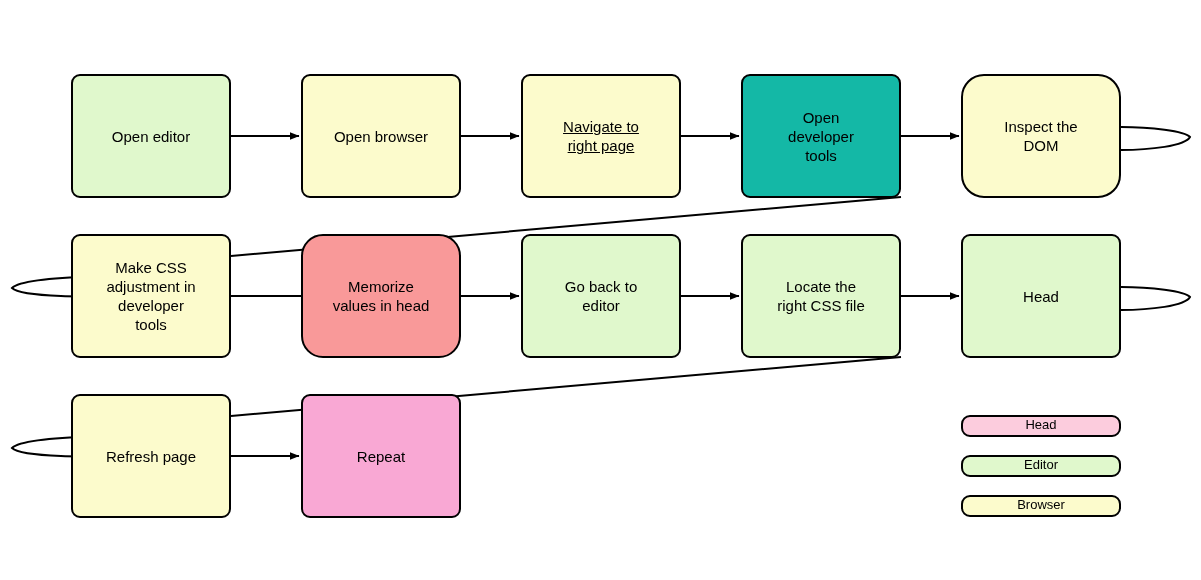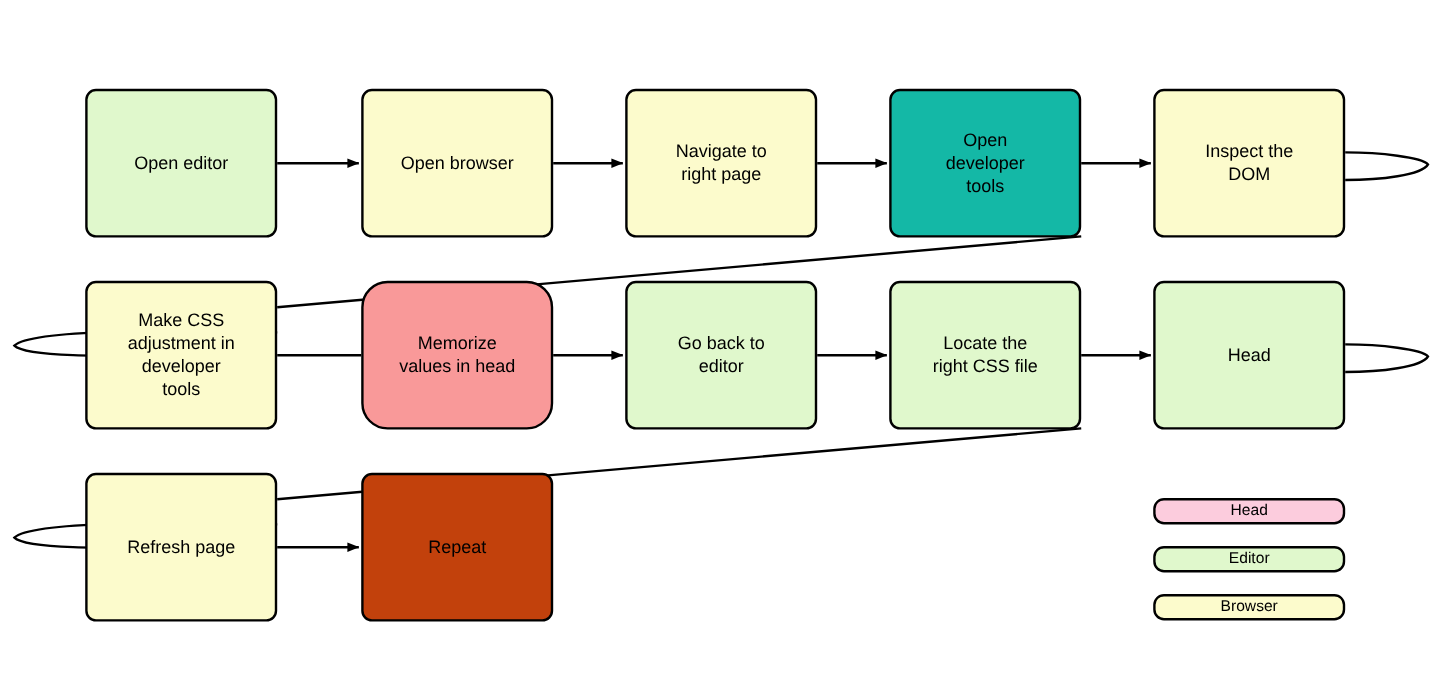--- a/index.html
+++ b/index.html
@@ -121,30 +121,30 @@
       <line x1="231" y1="456" x2="299" y2="456" stroke="#000" stroke-width="2" marker-end="url(#ah)"></line>
     </g>
   </svg>
 
   <div class="node" style="left:301px; top:74px; width:160px; height:124px; background:#fcfbcc;">
     <span class="label">Open browser</span>
   </div>
   <div class="node" style="left:71px; top:74px; width:160px; height:124px; background:#e0f8cc;">
     <span class="label">Open editor</span>
   </div>
-  <div class="node" style="left:521px; top:74px; width:160px; height:124px; background:#fcfbcc;">
+  <div class="node" style="left:521px; top:74px; width:160px; height:124px; background:#fcfbcc;text-decoration:underline;">
     <span class="label">Navigate to
 right page</span>
   </div>
   <div class="node" style="left:741px; top:74px; width:160px; height:124px; background:#14b8a6;">
     <span class="label">Open
 developer
 tools</span>
   </div>
-  <div class="node" style="left:961px; top:74px; width:160px; height:124px; background:#fcfbcc;">
+  <div class="node" style="left:961px; top:74px; width:160px; height:124px; background:#fcfbcc;border-radius:23px;">
     <span class="label">Inspect the
 DOM</span>
   </div>
 
   <div class="node" style="left:71px; top:234px; width:160px; height:124px; background:#fcfbcc;">
     <span class="label">Make CSS
 adjustment in
 developer
 tools</span>
   </div>
@@ -160,21 +160,21 @@
     <span class="label">Locate the
 right CSS file</span>
   </div>
   <div class="node" style="left:961px; top:234px; width:160px; height:124px; background:#e0f8cc;">
     <span class="label">Head</span>
   </div>
 
   <div class="node" style="left:71px; top:394px; width:160px; height:124px; background:#fcfbcc;">
     <span class="label">Refresh page</span>
   </div>
-  <div class="node" style="left:301px; top:394px; width:160px; height:124px; background:#c2410c;">
+  <div class="node" style="left:301px; top:394px; width:160px; height:124px; background:#f9a8d4;">
     <span class="label">Repeat</span>
   </div>
 
   <div class="legend-item" style="left:961px; top:415px; width:160px; height:22px; background:#fcccdd;">
     <span>Head</span>
   </div>
   <div class="legend-item" style="left:961px; top:455px; width:160px; height:22px; background:#e0f8cc;">
     <span>Editor</span>
   </div>
   <div class="legend-item" style="left:961px; top:495px; width:160px; height:22px; background:#fcfbcc;">

